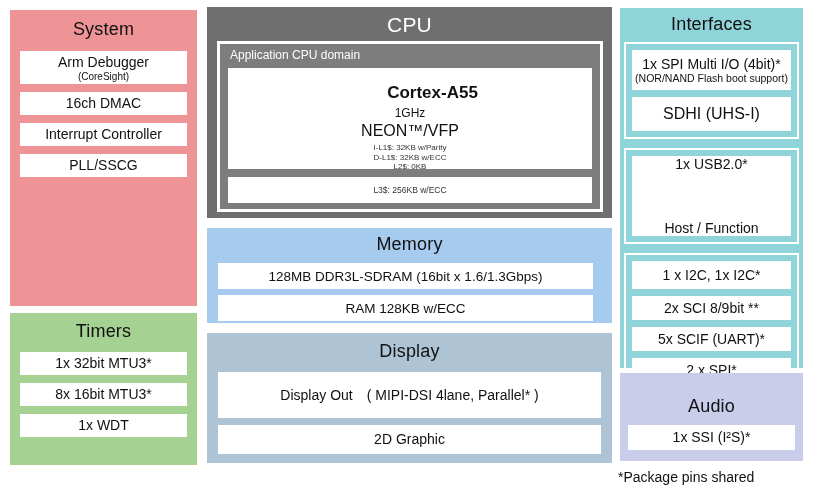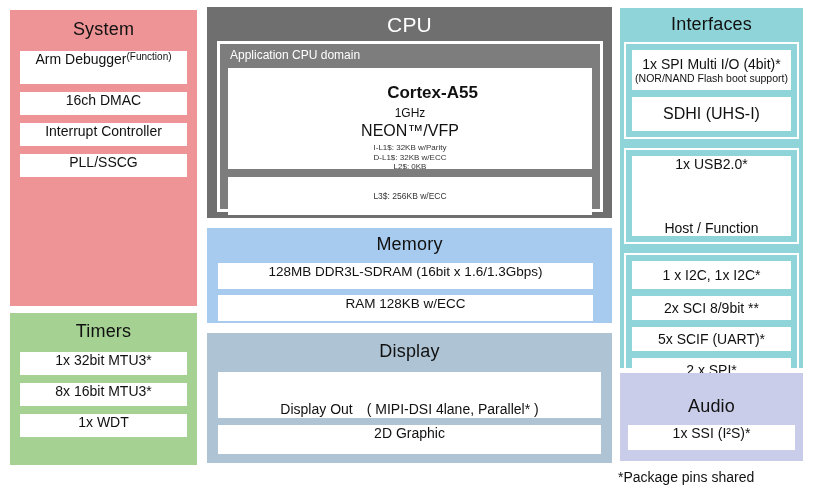--- a/index.html
+++ b/index.html
@@ -8,21 +8,21 @@
     font-family:"Liberation Sans", sans-serif; color:#111; overflow:hidden;
   }
   .block { position:absolute; box-sizing:border-box; }
   .block-title { text-align:center; font-size:18px; letter-spacing:.2px; }
 
   
   .system { left:10px; top:10px; width:187px; height:296px; background:#ee9496; }
   .system .block-title { padding-top:9px; margin-bottom:11px; }
   .w-item {
     background:#fff; margin:0 10px 8px 10px; text-align:center;
-    display:flex; flex-direction:row; justify-content:center;
+    display:flex; flex-direction:column; justify-content:center;
     min-height:23px; font-size:14px; line-height:17px;
   }
   .w-item .sub { font-size:10px; line-height:11px; }
   .system .tall { min-height:33px; }
 
   
   .timers { left:10px; top:313px; width:187px; height:152px; background:#a5d192; }
   .timers .block-title { padding-top:8px; margin-bottom:10px; }
 
   
@@ -36,21 +36,21 @@
   .core-box {
     position:absolute; left:8px; right:8px; top:24px; height:101px;
     background:#fff; text-align:center;
   }
   .core-name { font-size:17px; font-weight:bold; padding-top:15px;margin-left:45px; }
   .core-clock { font-size:12px; padding-top:3px; }
   .core-simd { font-size:16px; padding-top:2px; }
   .cache-lines { padding-top:3px; }
   .cache-line { font-size:8px; line-height:9.5px; color:#333; }
   .l3-box {
-    position:absolute; left:8px; right:8px; top:133px; height:38px;
+    position:absolute; left:8px; right:8px; top:133px; height:26px;
     background:#fff; display:flex; align-items:center; justify-content:center;
     font-size:8.5px; color:#333;
   }
 
   
   .memory { left:207px; top:228px; width:405px; height:95px; background:#a7cbef; }
   .memory .block-title { padding-top:6px; margin-bottom:8px; }
   .memory .w-item { margin:0 19px 6px 11px; min-height:26px; font-size:13.5px; }
 
   
@@ -90,21 +90,21 @@
 </style>
 </head>
 <body>
 
 <div>
 
   <section class="block system">
     <div class="block-title">System</div>
     <div class="w-item tall">
       <span>Arm Debugger</span>
-      <span class="sub">(Function)</span>
+      <span class="sub">(CoreSight)</span>
     </div>
     <div class="w-item">16ch DMAC</div>
     <div class="w-item">Interrupt Controller</div>
     <div class="w-item">PLL/SSCG</div>
   </section>
 
   <section class="block timers">
     <div class="block-title">Timers</div>
     <div class="w-item">1x 32bit MTU3*</div>
     <div class="w-item">8x 16bit MTU3*</div>

